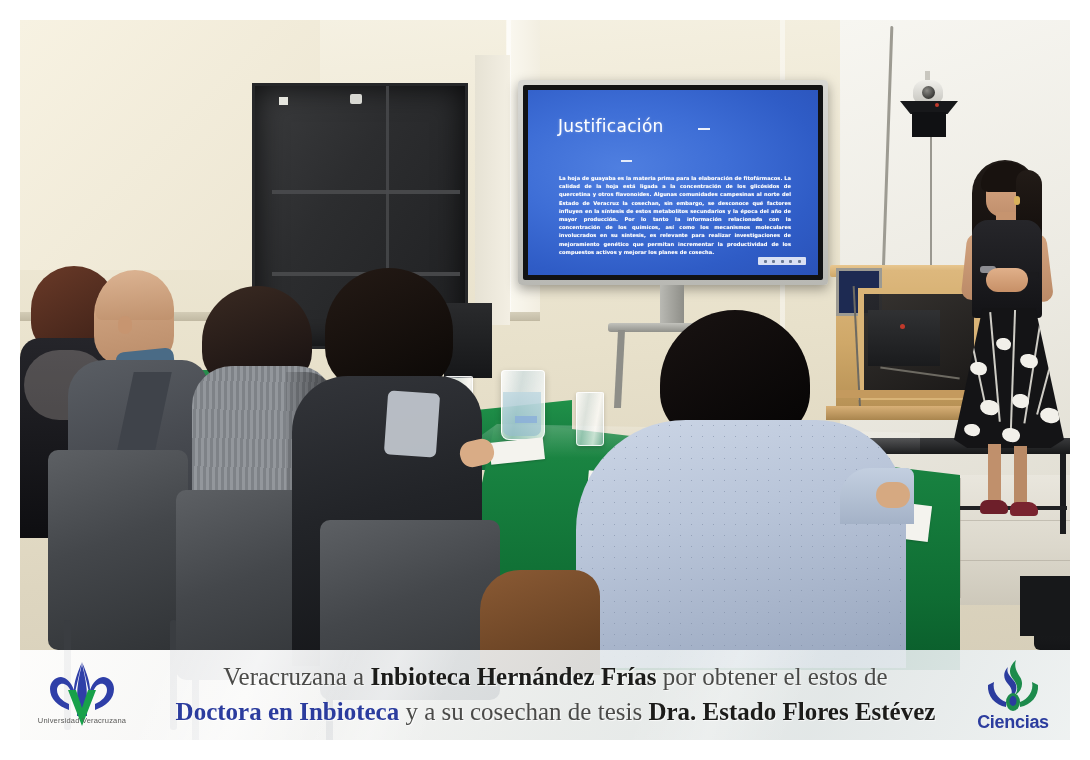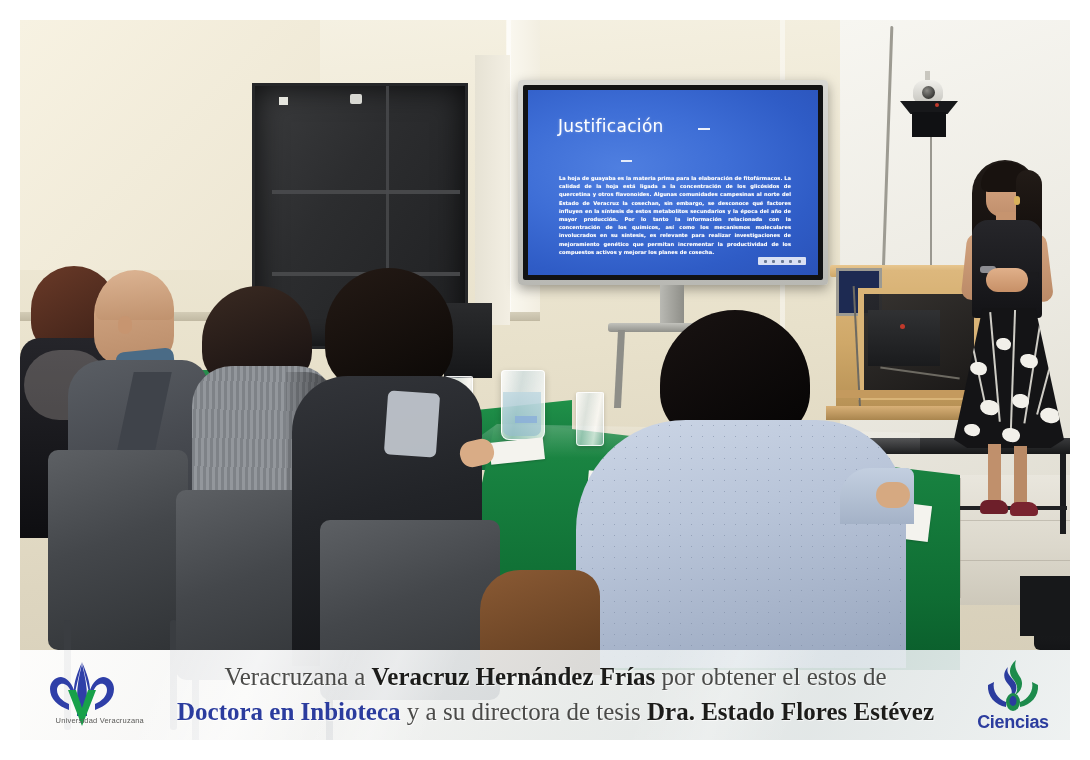--- a/index.html
+++ b/index.html
@@ -444,21 +444,21 @@
     z-index:3;
   }
   .line1{font-size:25px;line-height:34px;color:#4a4a48;white-space:nowrap;}
   .line2{font-size:25px;line-height:36px;color:#4a4a48;white-space:nowrap;}
   .nm{font-weight:bold;color:#1c1c1a;}
   .deg{font-weight:bold;color:#2b3c9e;}
 
   
   .uv-logo{position:absolute;left:36px;top:660px;width:92px;height:76px;z-index:4;}
   .uv-caption{
-    position:absolute;left:20px;top:716px;width:124px;text-align:right;
+    position:absolute;left:20px;top:716px;width:124px;text-align:center;
     font-family:"Liberation Sans", sans-serif;font-size:7.5px;color:#5a5a58;
     letter-spacing:.2px;z-index:4;
   }
   
   .ib-logo{position:absolute;left:978px;top:658px;width:70px;height:58px;z-index:4;}
   .ib-caption{
     position:absolute;left:950px;top:712px;width:126px;text-align:center;
     font-family:"Liberation Sans", sans-serif;font-size:18px;font-weight:bold;
     color:#2b3c9e;letter-spacing:-.3px;z-index:4;
   }
@@ -629,22 +629,22 @@
     <div class="blanket"></div>
 
   </div>
 
   <div class="banner">
     <div class="banner-glint" style="left:120px;"></div>
     <div class="banner-glint" style="left:300px;width:120px;opacity:.6;"></div>
     <div class="banner-glint" style="left:620px;width:160px;opacity:.5;"></div>
 
     <div class="banner-text">
-      <div class="line1"><span>Veracruzana a </span><span class="nm">Veracruz Hernández Frías</span><span> por obtener el estos de</span></div>
-      <div class="line2"><span class="deg">Doctora en Inbioteca</span><span> y a su directora de tesis </span><span class="nm">Dra. Estado Flores Estévez</span></div>
+      <div class="line1"><span>Veracruzana a </span><span class="nm">Inbioteca Hernández Frías</span><span> por obtener el estos de</span></div>
+      <div class="line2"><span class="deg">Doctora en Inbioteca</span><span> y a su cosechan de tesis </span><span class="nm">Dra. Estado Flores Estévez</span></div>
     </div>
   </div>
 
   <svg class="uv-logo" viewBox="0 0 92 76">
     <path d="M46 2 C41 14 38 22 38 30 C35 22 31 18 25 17 C19 17 14 22 14 29 C14 39 22 46 33 50 L33 44 C26 41 21 36 21 30 C21 26 24 23 28 24 C33 25 36 32 37 41 Z" fill="#2f3fa8"></path>
     <path d="M46 2 C51 14 54 22 54 30 C57 22 61 18 67 17 C73 17 78 22 78 29 C78 39 70 46 59 50 L59 44 C66 41 71 36 71 30 C71 26 68 23 64 24 C59 25 56 32 55 41 Z" fill="#2f3fa8"></path>
     <path d="M46 4 C49 16 51 26 51 38 L51 56 L41 56 L41 38 C41 26 43 16 46 4 Z" fill="#2f3fa8"></path>
     <path d="M32 30 L46 66 L60 30 L52 30 L46 48 L40 30 Z" fill="#18a14a"></path>
   </svg>
   <div class="uv-caption">Universidad Veracruzana</div>

